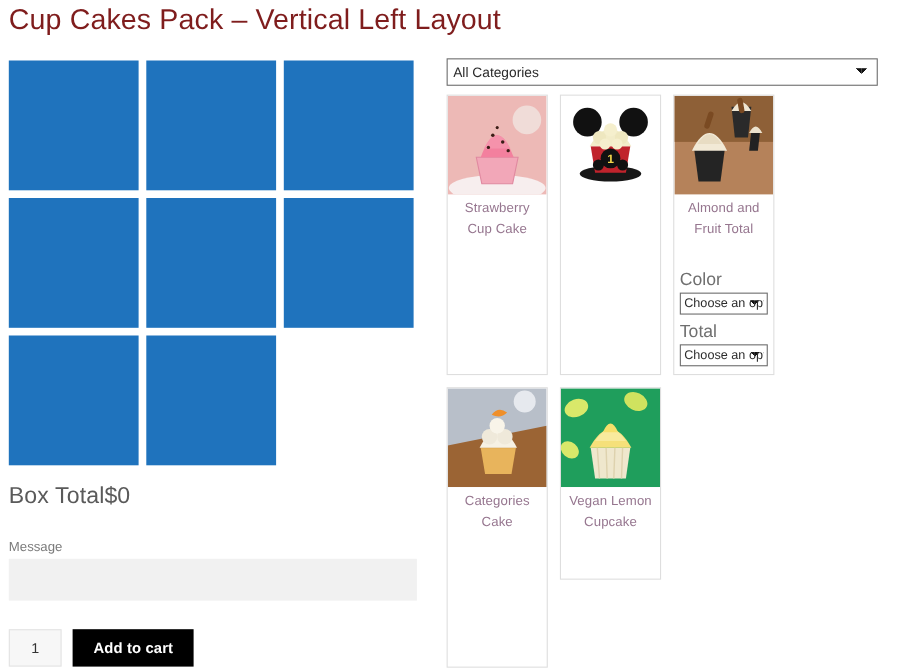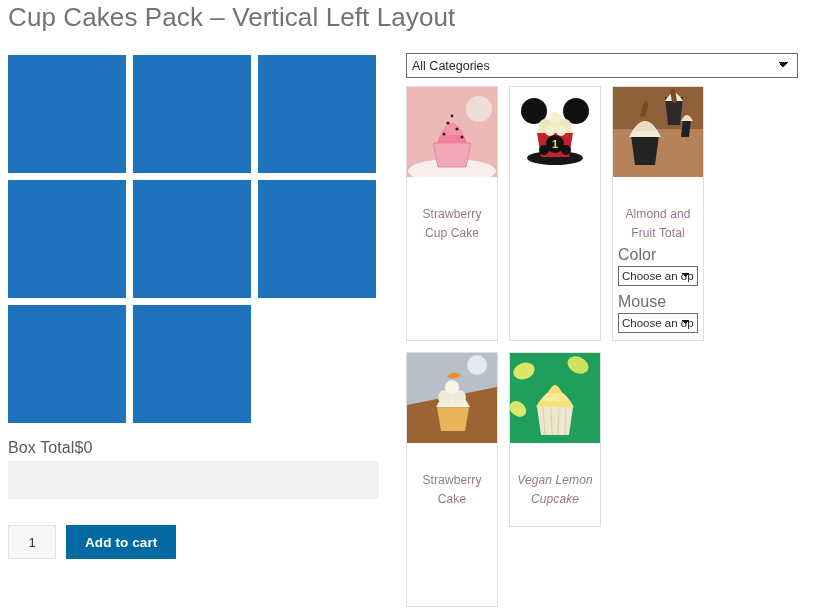--- a/index.html
+++ b/index.html
@@ -16,21 +16,21 @@
     position: relative;
   }
 
   
   .page-title {
     position: absolute;
     left: 8px;
     top: 2px;
     font-size: 26px;
     font-weight: normal;
-    color: #737373;
+    color: #7f1d1d;
     letter-spacing: 0.1px;
     white-space: nowrap;
     margin: 0;
   }
 
   
   .left-col {
     position: absolute;
     left: 8px;
     top: 55px;
@@ -45,21 +45,21 @@
   }
   .slot {
     width: 118px;
     height: 118px;
     background: #1f73bd;
     box-sizing: border-box;
   }
 
   .box-total {
     margin-top: 16px;
-    font-size: 16px;
+    font-size: 21px;
     color: #5a5a5a;
     letter-spacing: 0.1px;
   }
   .box-total .amount { }
 
   .message-label {
     margin-top: 27px;
     font-size: 12px;
     color: #7a7a7a;
     display: block;
@@ -94,21 +94,21 @@
     text-align: center;
     font-family: "Liberation Sans", sans-serif;
     font-size: 13px;
     color: #333;
     box-sizing: border-box;
     outline: none;
   }
   .add-to-cart {
     height: 34px;
     padding: 0 19px;
-    background: #0369a1;
+    background: #000000;
     color: #ffffff;
     border: none;
     font-family: "Liberation Sans", sans-serif;
     font-size: 13.5px;
     font-weight: bold;
     cursor: pointer;
     letter-spacing: 0.1px;
   }
 
   
@@ -153,37 +153,37 @@
   .product-card {
     width: 92px;
     border: 1px solid #dedede;
     background: #ffffff;
     box-sizing: border-box;
     display: flex;
     flex-direction: column;
     cursor: pointer;
   }
   .product-card.row1 { height: 255px; }
-  .product-card.row2 { height: 175px; font-style: italic; }
+  .product-card.row2 { height: 175px; }
 
   .thumb {
     width: 90px;
     height: 90px;
     overflow: hidden;
     position: relative;
     flex: 0 0 auto;
   }
   .thumb svg { display: block; }
 
   .product-name {
     text-align: center;
     font-size: 12px;
     line-height: 19px;
     color: #96768f;
-    padding: 28px 5px 0 5px;
+    padding: 3px 5px 0 5px;
     letter-spacing: 0.1px;
   }
 
   .variations {
     margin-top: auto;
     padding: 0 5px 7px 5px;
   }
   .var-label {
     font-size: 16px;
     color: #6f6f6f;
@@ -231,20 +231,21 @@
       <div class="slot" style="background: rgb(31, 115, 189);"></div>
       <div class="slot" style="background: rgb(31, 115, 189);"></div>
       <div class="slot" style="background: rgb(31, 115, 189);"></div>
       <div class="slot" style="background: rgb(31, 115, 189);"></div>
     </div>
 
   <div class="box-total">
     <span>Box Total</span><span class="amount">$0</span>
   </div>
 
+  <label class="message-label">Message</label>
   <textarea class="message-area" placeholder="" style=""></textarea>
 
   <div class="cart-row">
     <input class="qty-input" type="text" value="1" style="">
     <button class="add-to-cart">Add to cart</button>
   </div>
 </div>
 
 <div class="right-col">
 
@@ -301,38 +302,38 @@
             <path d="M70 32 L78 32 L76 50 L68 50 Z" fill="#222"></path>
             <path d="M68 34 Q74 22 80 34 Z" fill="#ece2cd"></path>
             <path d="M18 48 L46 48 L42 78 L22 78 Z" fill="#242424"></path>
             <path d="M16 50 Q32 18 48 50 Z" fill="#f2e9d6"></path>
             <path d="M21 44 Q32 26 43 44 Z" fill="#e8dcc3"></path>
             <rect x="29" y="14" width="5" height="16" rx="2.5" fill="#7a4a22" transform="rotate(18 31 22)"></rect>
             <rect x="58" y="2" width="5" height="14" rx="2.5" fill="#7a4a22" transform="rotate(-10 60 9)"></rect>
           </svg>
         </div>
         <div class="product-name">Almond and Fruit Total</div>
-        <div class="variations"><span class="var-label">Color</span><select class="var-select"><option>Choose an option</option></select><span class="var-label">Mouse</span><select class="var-select"><option>Choose an option</option></select></div>
+        <div class="variations"><span class="var-label">Color</span><select class="var-select"><option>Choose an option</option></select><span class="var-label">Total</span><select class="var-select"><option>Choose an option</option></select></div>
       </div>
       <div class="product-card row1">
         <div class="thumb">
           <svg width="90" height="90" viewBox="0 0 90 90" xmlns="http://www.w3.org/2000/svg">
             <rect width="90" height="90" fill="#b8bfc9"></rect>
             <path d="M0 52 L90 34 L90 90 L0 90 Z" fill="#9b6434"></path>
             <circle cx="70" cy="12" r="10" fill="#e6e9ee"></circle>
             <path d="M30 54 L62 54 L58 78 L34 78 Z" fill="#e8b45c"></path>
             <path d="M30 54 L62 54" stroke="#d59e45" stroke-width="1"></path>
             <path d="M29 54 Q46 22 63 54 Z" fill="#f6f1e4"></path>
             <circle cx="38" cy="44" r="7" fill="#efe9da"></circle>
             <circle cx="52" cy="44" r="7" fill="#efe9da"></circle>
             <circle cx="45" cy="34" r="7" fill="#f8f4e9"></circle>
             <path d="M40 24 Q46 16 54 22 Q48 28 40 24 Z" fill="#ef8f2a"></path>
           </svg>
         </div>
-        <div class="product-name">Strawberry Cake</div>
+        <div class="product-name">Categories Cake</div>
       </div>
       <div class="product-card row2">
         <div class="thumb">
           <svg width="90" height="90" viewBox="0 0 90 90" xmlns="http://www.w3.org/2000/svg">
             <rect width="90" height="90" fill="#1f9e5c"></rect>
             <ellipse cx="14" cy="18" rx="11" ry="8" fill="#d9e86a" transform="rotate(-20 14 18)"></ellipse>
             <ellipse cx="68" cy="12" rx="11" ry="8" fill="#cfe25f" transform="rotate(25 68 12)"></ellipse>
             <ellipse cx="8" cy="56" rx="9" ry="7" fill="#d9e86a" transform="rotate(40 8 56)"></ellipse>
             <path d="M27 54 L63 54 L59 82 L31 82 Z" fill="#efe7cd"></path>
             <path d="M33 54 L35 82 M41 54 L42 82 M49 54 L48 82 M56 54 L55 82" stroke="#ded2ae" stroke-width="1.3"></path>

